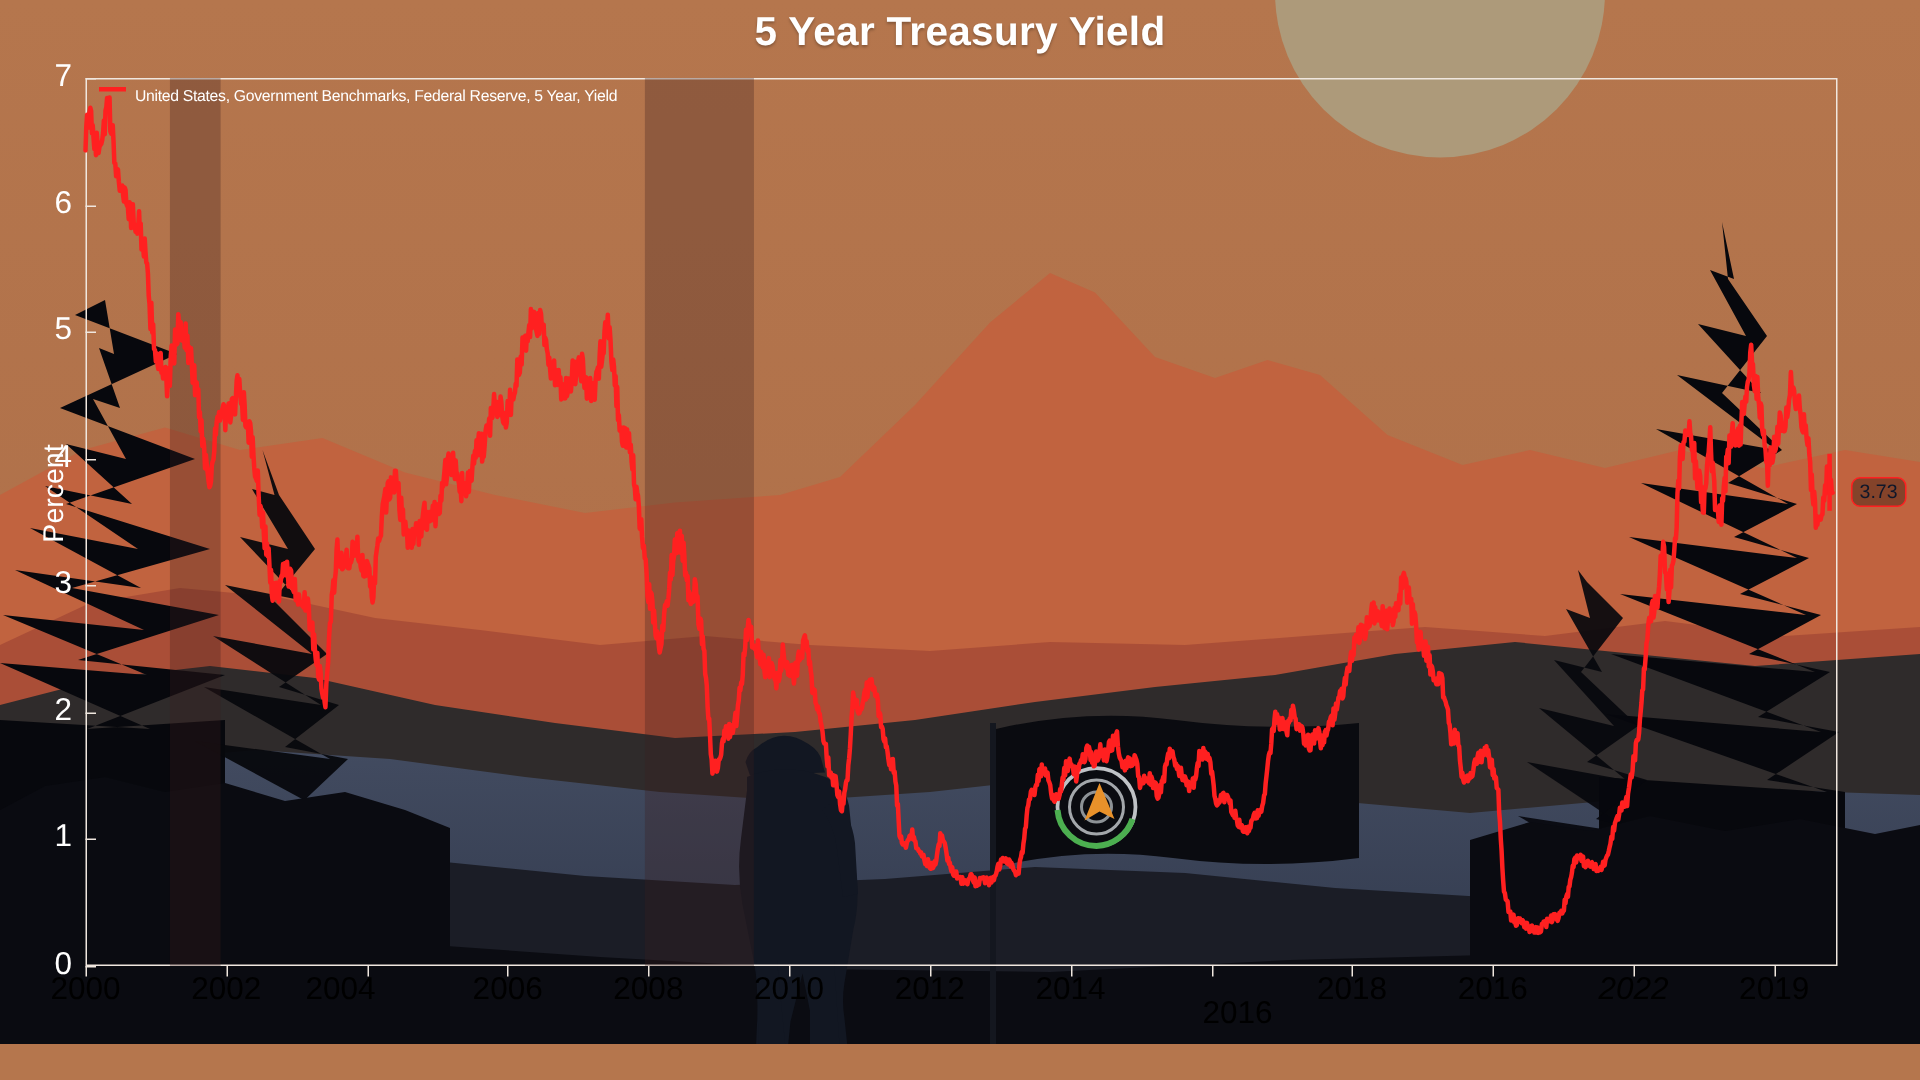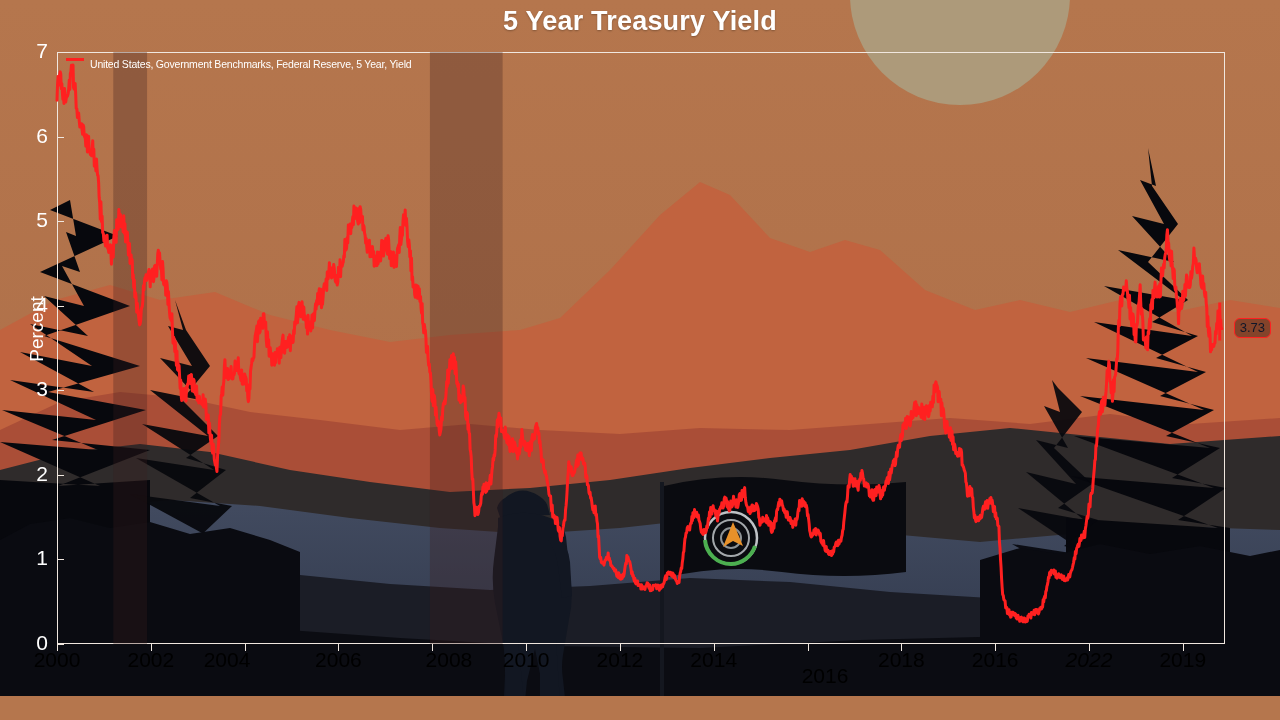--- a/index.html
+++ b/index.html
@@ -192,21 +192,21 @@
       </div>
     <div id="xticks">
         <div class="xtick" style="left: 57px;">2000</div>
         <div class="xtick-mark" style="left: 57px;"></div>
         <div class="xtick" style="left: 150.815px;">2002</div>
         <div class="xtick-mark" style="left: 150.815px;"></div>
         <div class="xtick" style="left: 227px;">2004</div>
         <div class="xtick-mark" style="left: 244.631px;"></div>
         <div class="xtick" style="left: 338.446px;">2006</div>
         <div class="xtick-mark" style="left: 338.446px;"></div>
-        <div class="xtick" style="left: 432.261px; text-align: right;">2008</div>
+        <div class="xtick" style="left: 432.261px;">2008</div>
         <div class="xtick-mark" style="left: 432.261px;"></div>
         <div class="xtick" style="left: 526.076px;">2010</div>
         <div class="xtick-mark" style="left: 526.076px;"></div>
         <div class="xtick" style="left: 619.892px;">2012</div>
         <div class="xtick-mark" style="left: 619.892px;"></div>
         <div class="xtick" style="left: 713.707px;">2014</div>
         <div class="xtick-mark" style="left: 713.707px;"></div>
         <div class="xtick" style="left: 825px; margin-top: 16px;">2016</div>
         <div class="xtick-mark" style="left: 807.522px;"></div>
         <div class="xtick" style="left: 901.337px;">2018</div>

